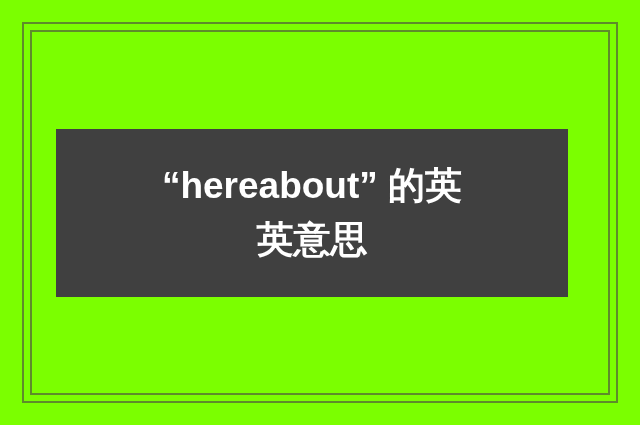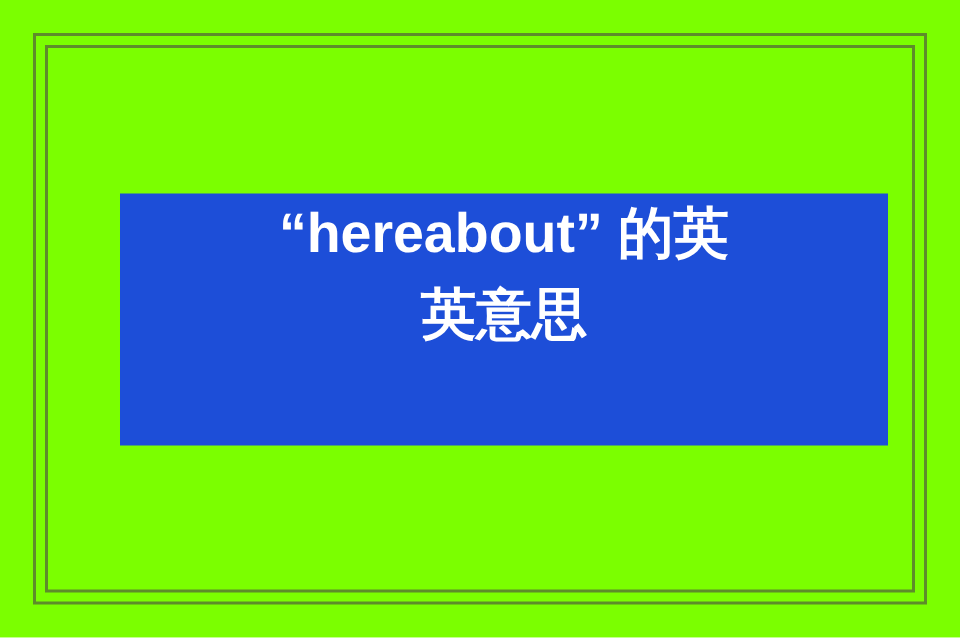--- a/index.html
+++ b/index.html
@@ -33,27 +33,27 @@
     top: 30px;
     right: 30px;
     bottom: 30px;
     border: 2px solid #5e8c2b;
     box-sizing: border-box;
     pointer-events: none;
   }
   
   #content-panel {
     position: absolute;
-    left: 80px;
+    left: 56px;
     top: 129px;
     width: 512px;
     height: 168px;
-    background: #1d4ed8;
+    background: #404040;
     display: flex;
-    align-items: flex-start;
+    align-items: center;
     justify-content: center;
     box-sizing: border-box;
   }
   #title-text {
     display: block;
     width: 330px;
     margin: 0;
     color: #ffffff;
     font-size: 37px;
     font-weight: 700;

